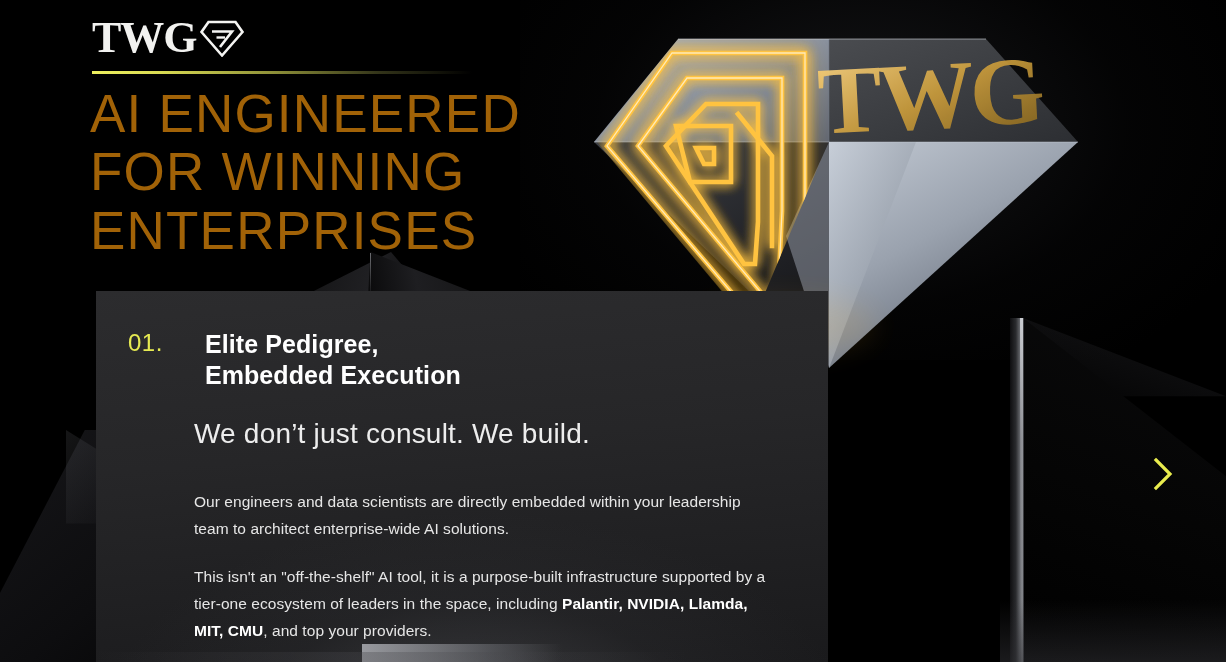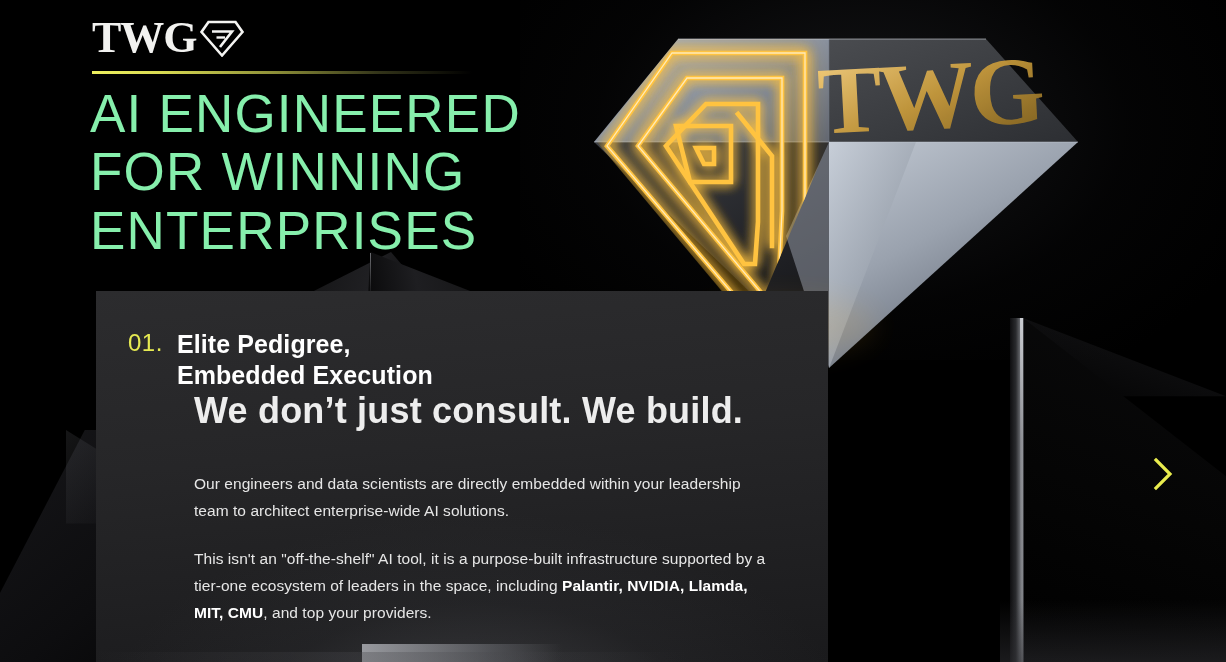--- a/index.html
+++ b/index.html
@@ -107,39 +107,39 @@
   }
   .brand-mark { width:46px; height:38px; display:block; margin-left:-2px; }
 
   .rule {
     position:absolute; left:92px; top:71px; width:380px; height:3px;
     background:linear-gradient(90deg,#eef05e 0%,#d8da52 18%,#8d8f38 48%,#34351a 75%,rgba(8,8,6,0) 100%);
   }
 
   .headline {
     position:absolute; left:90px; top:85px; width:520px;
-    color:#86efac;
+    color:#a16207;
     font-size:53px;
     line-height:1.10;
     font-weight:300;
     letter-spacing:1.2px;
     text-transform:uppercase;
     white-space:pre-line;
   }
 
   
   .card {
     position:absolute; left:96px; top:291px; width:732px; height:371px;
     background:
       radial-gradient(ellipse 520px 300px at 52% 118%, rgba(108,110,115,.45) 0%, rgba(60,61,65,.18) 42%, rgba(0,0,0,0) 72%),
       linear-gradient(175deg,#2c2c2e 0%,#262628 42%,#202022 72%,#1a1a1c 100%);
   }
   .card-inner { position:relative; padding:38px 44px 0 32px; }
 
-  .card-head { display:flex; align-items:flex-start; gap:14px; }
+  .card-head { display:flex; align-items:flex-start; gap:42px; }
   .card-num {
     color:#e6ea52;
     font-size:24px;
     font-weight:400;
     line-height:1.12;
     letter-spacing:.5px;
     flex:none;
     padding-top:1px;
   }
   .card-title {
@@ -147,23 +147,24 @@
     font-size:25px;
     font-weight:700;
     line-height:1.22;
     letter-spacing:.1px;
     white-space:pre-line;
   }
 
   .card-body { margin-left:66px; }
 
   .card-sub {
+    margin-top:28px;
     color:#ededed;
-    font-size:36px;
-    font-weight:700;
+    font-size:28px;
+    font-weight:400;
     letter-spacing:.2px;
   }
 
   .card-p {
     margin-top:39px;
     color:#e6e6e6;
     font-size:15.5px;
     line-height:1.72;
     font-weight:500;
     max-width:580px;

